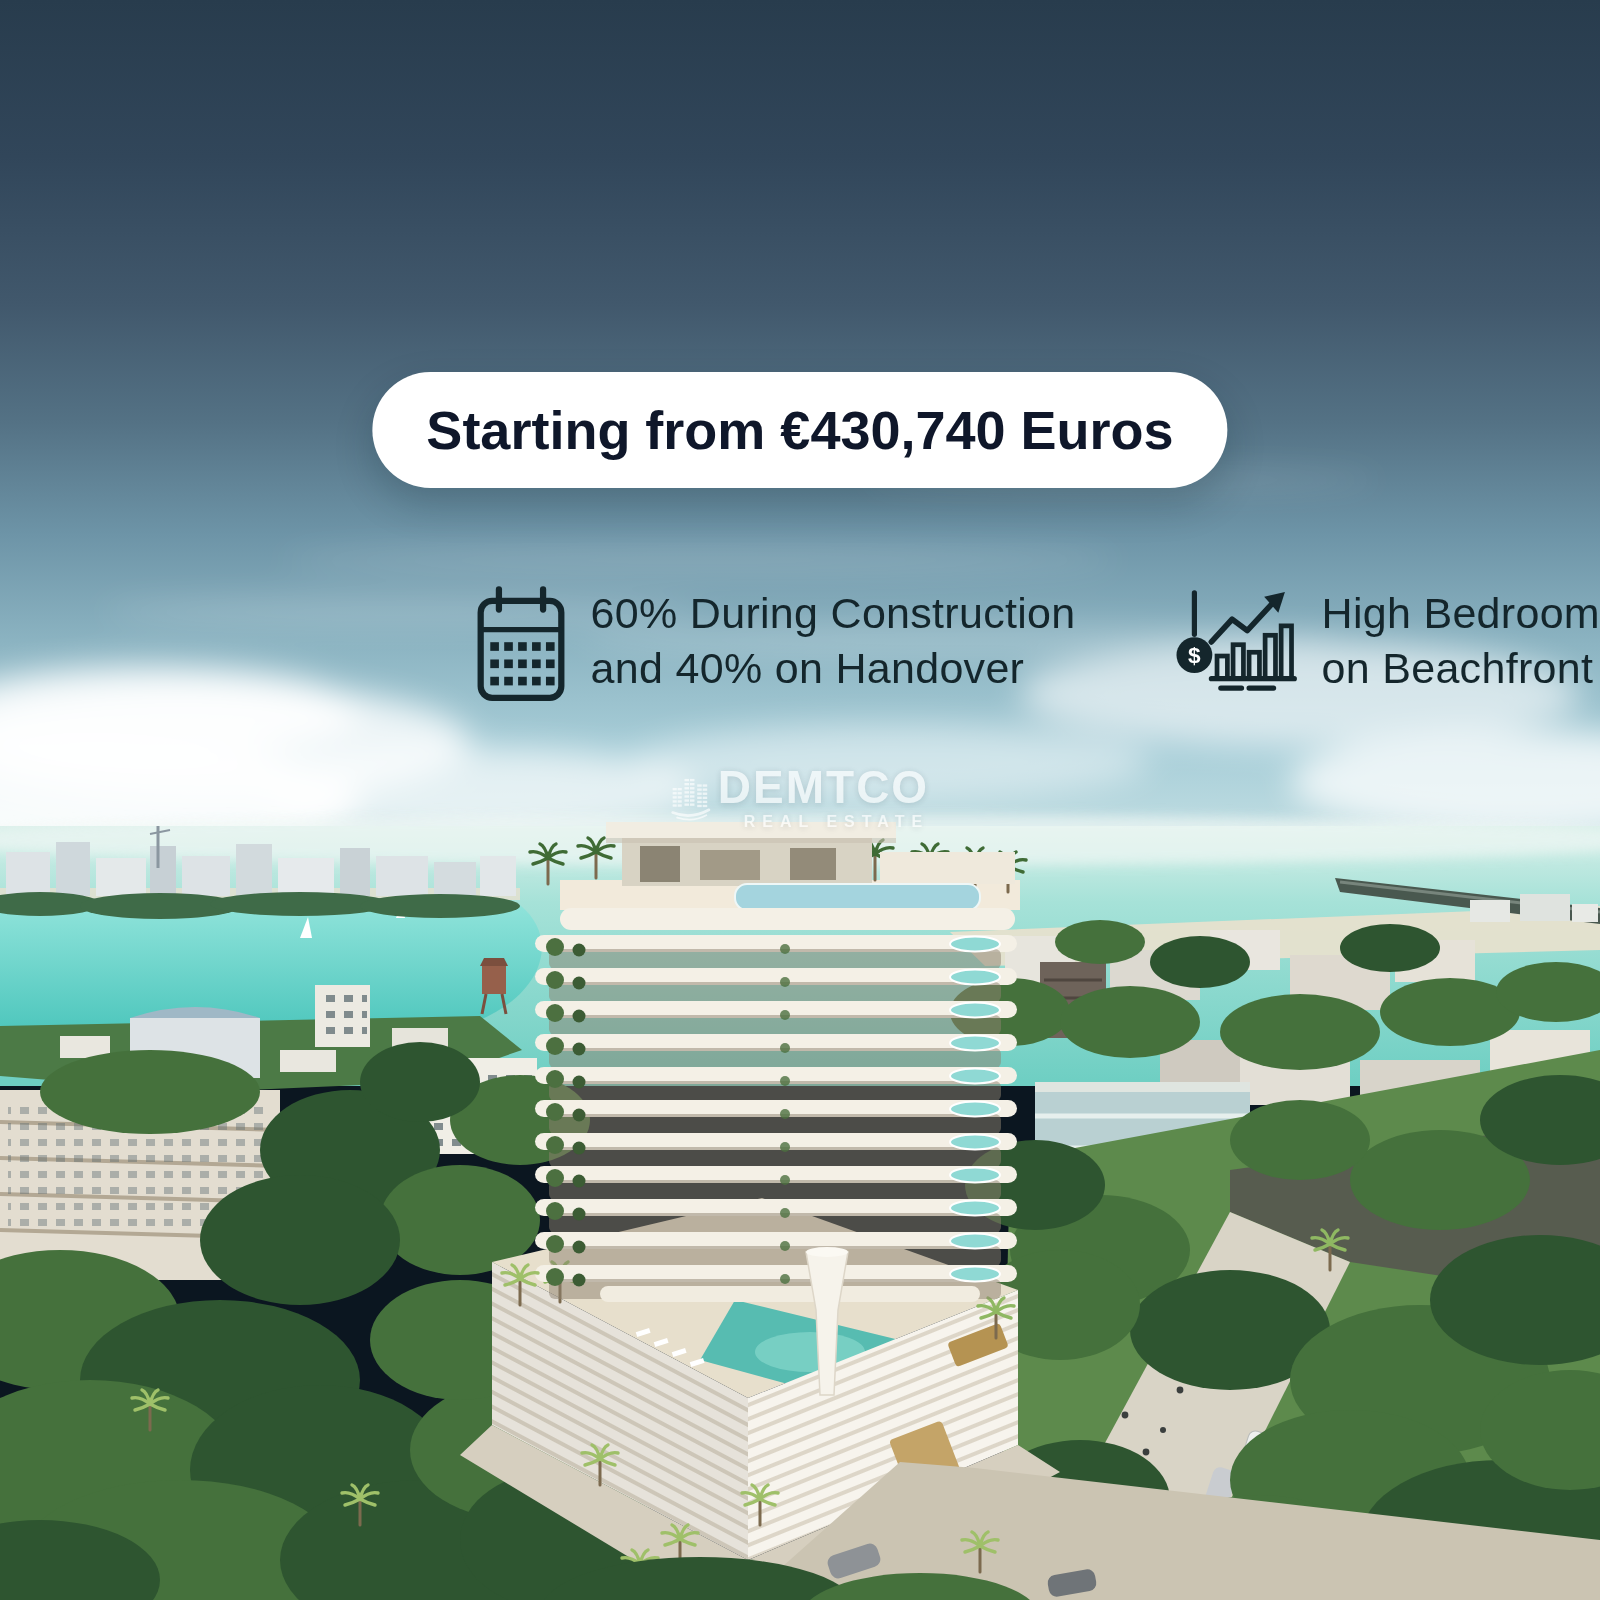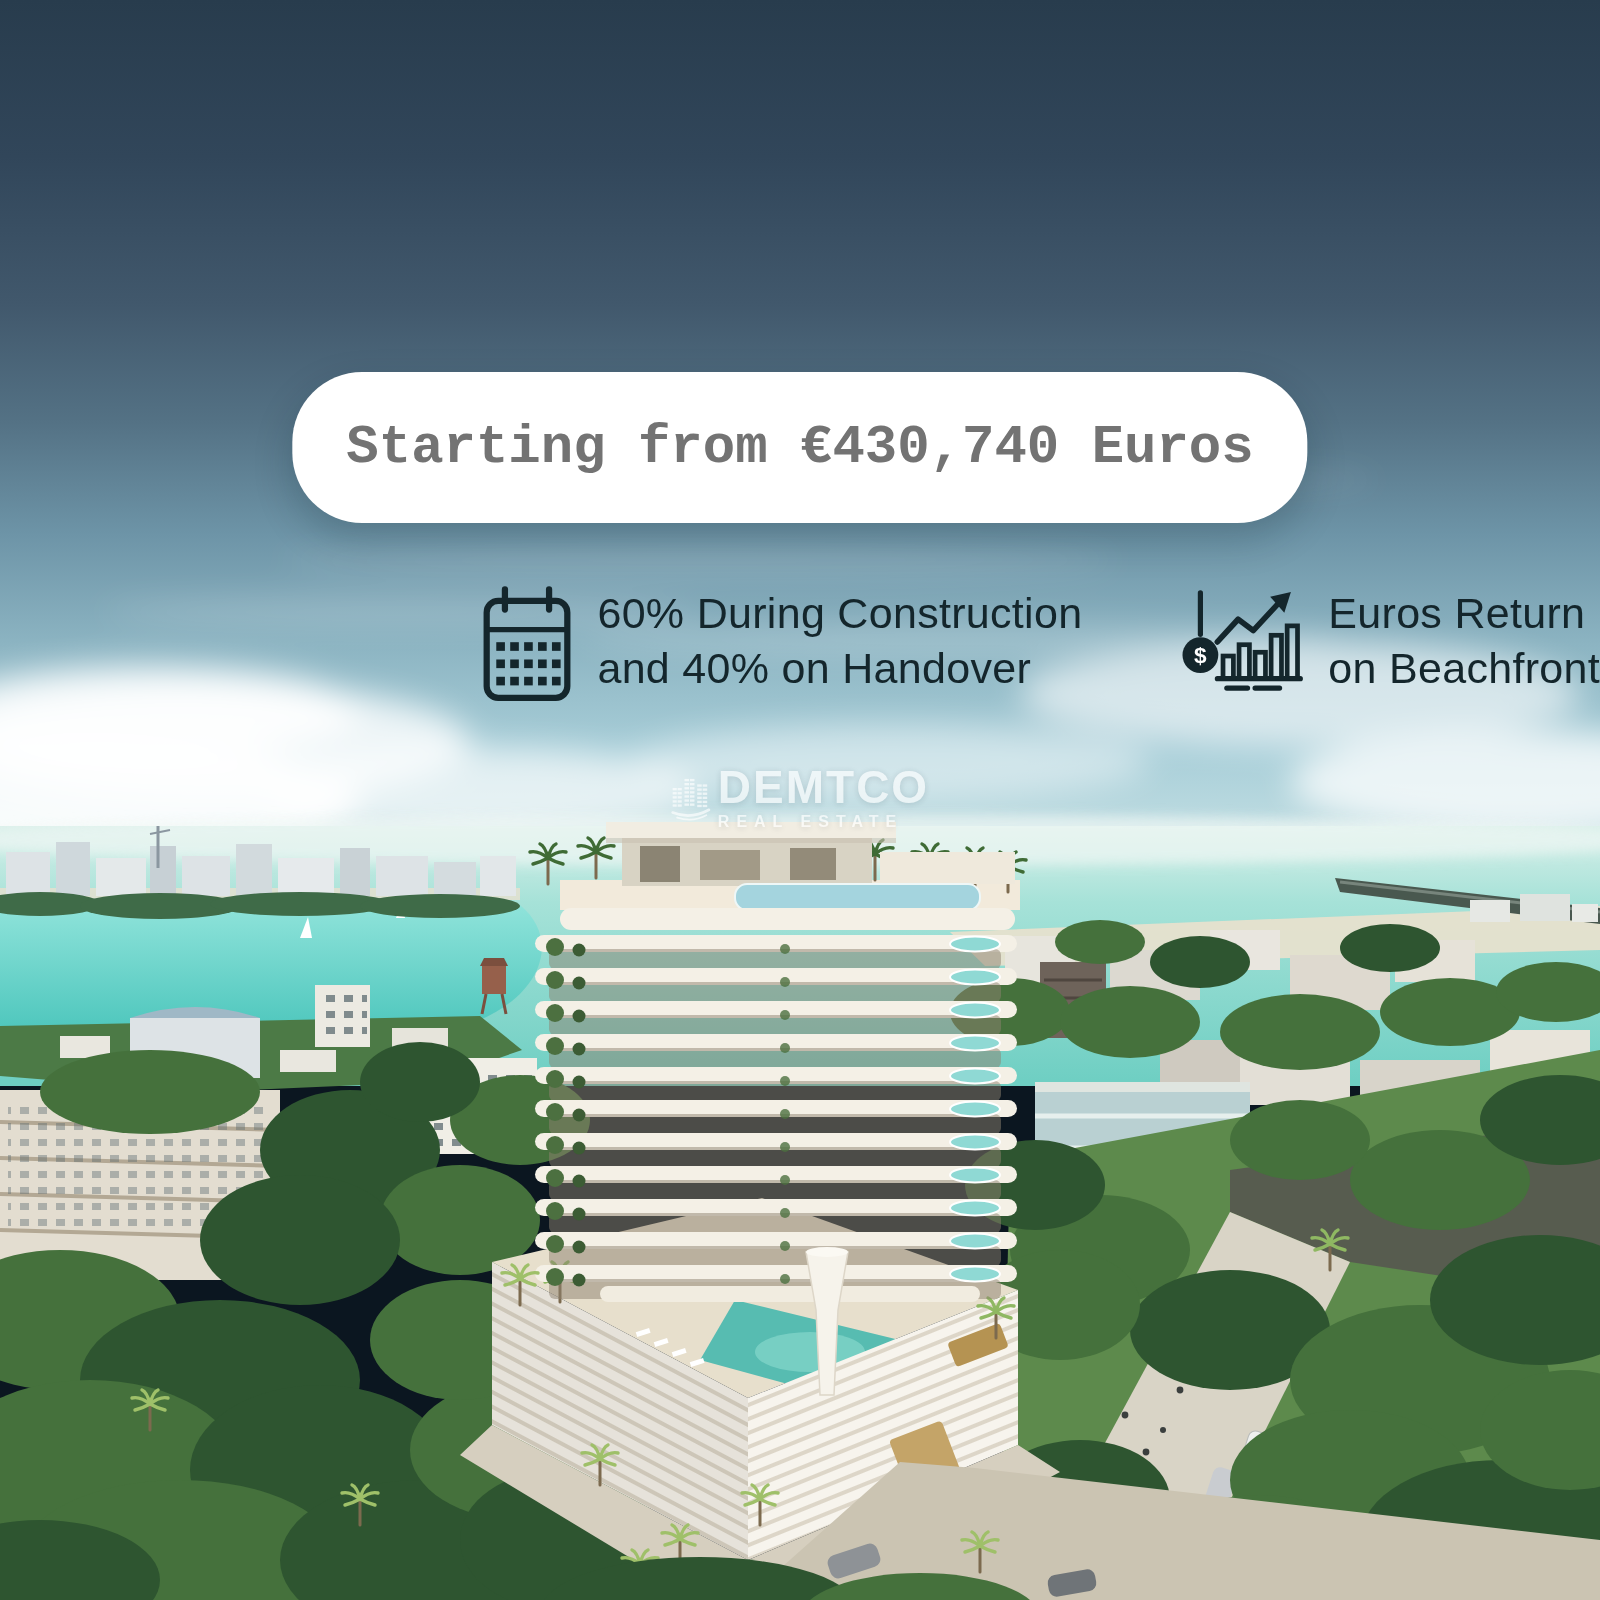--- a/index.html
+++ b/index.html
@@ -11,42 +11,41 @@
   
   .headline{
     position:absolute;top:82px;left:0;right:0;text-align:center;
     color:#f6fafb;font-size:94px;font-weight:500;line-height:1.14;
     letter-spacing:1px;text-shadow:0 3px 18px rgba(8,24,34,.38);
   }
   .headline span{display:block;}
   
   .badge{
     position:absolute;top:372px;left:50%;transform:translateX(-50%);
-    background:#ffffff;border-radius:70px;padding:45px 54px;
-    font-size:54px;font-weight:700;color:#737373;white-space:nowrap;
+    background:#ffffff;border-radius:70px;padding:27px 54px;
+    font-size:54px;font-weight:700;color:#0f172a;white-space:nowrap;
     box-shadow:0 16px 38px rgba(10,30,40,.22);
-    font-family:Liberation Mono, monospace;
   }
   
   .features{
     position:absolute;top:586px;left:0;right:0;
     display:flex;justify-content:flex-end;gap:92px;color:#14262c;
   }
   .feature{display:flex;align-items:flex-start;gap:22px;}
   .feature-text{font-size:43px;font-weight:500;line-height:55px;letter-spacing:.3px;}
   .feature-text span{display:block;}
   .feature svg{flex:0 0 auto;}
   
   .watermark{
     position:absolute;top:764px;left:50%;transform:translateX(-50%);
     display:flex;align-items:center;gap:7px;opacity:.64;color:#ffffff;
     text-shadow:0 1px 6px rgba(40,60,70,.25);
   }
   .wm-name{font-size:46px;font-weight:800;letter-spacing:2px;line-height:1;}
-  .wm-tag{display:block;font-size:16px;font-weight:600;letter-spacing:7px;margin-top:3px;}
+  .wm-tag{display:block;font-size:16px;font-weight:600;letter-spacing:7px;text-align:right;margin-top:3px;}
 </style>
 </head>
 <body>
 
 <div class="canvas">
 
   <svg class="scene" width="1600" height="1600" viewBox="0 0 1600 1600" aria-hidden="true">
     <defs>
       <linearGradient id="skyG" x1="0" y1="0" x2="0" y2="920" gradientUnits="userSpaceOnUse">
         <stop offset="0" stop-color="#283c4d"></stop>
@@ -421,21 +420,21 @@
           <rect x="86" y="69" width="11" height="28" stroke-width="5"></rect>
           <rect x="103" y="51" width="11" height="46" stroke-width="5"></rect>
           <rect x="120" y="41" width="11" height="56" stroke-width="5"></rect>
           <polyline points="46,58 68,34 84,46 110,18" stroke-width="6" stroke-linejoin="round"></polyline>
         </g>
         <polygon points="102,10 124,5 117,27" fill="#14262c"></polygon>
         <circle cx="28" cy="72" r="19" fill="#14262c"></circle>
         <text x="28" y="80" text-anchor="middle" font-size="24" font-weight="bold" fill="#ffffff" font-family="Liberation Sans, sans-serif">$</text>
       </svg>
       <div class="feature-text">
-        <span>Euros Return</span>
+        <span>High Bedroom</span>
         <span>on Beachfront</span>
       </div>
     </div>
 
   </div>
 
   <div class="watermark">
     <svg width="40" height="50" viewBox="0 0 44 54" aria-hidden="true">
       <g fill="#ffffff">
         <rect x="2" y="16" width="4.5" height="2.6"></rect>

